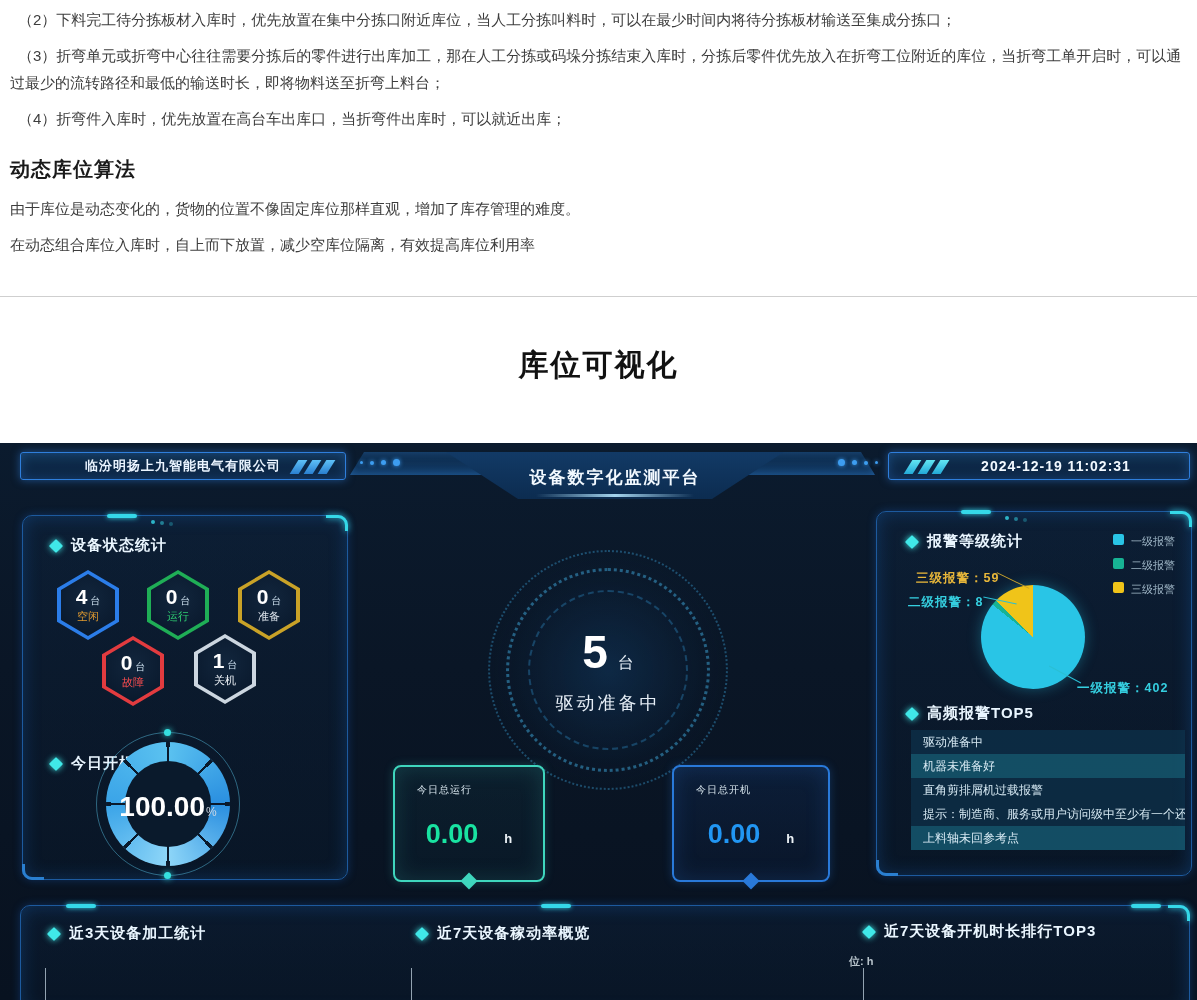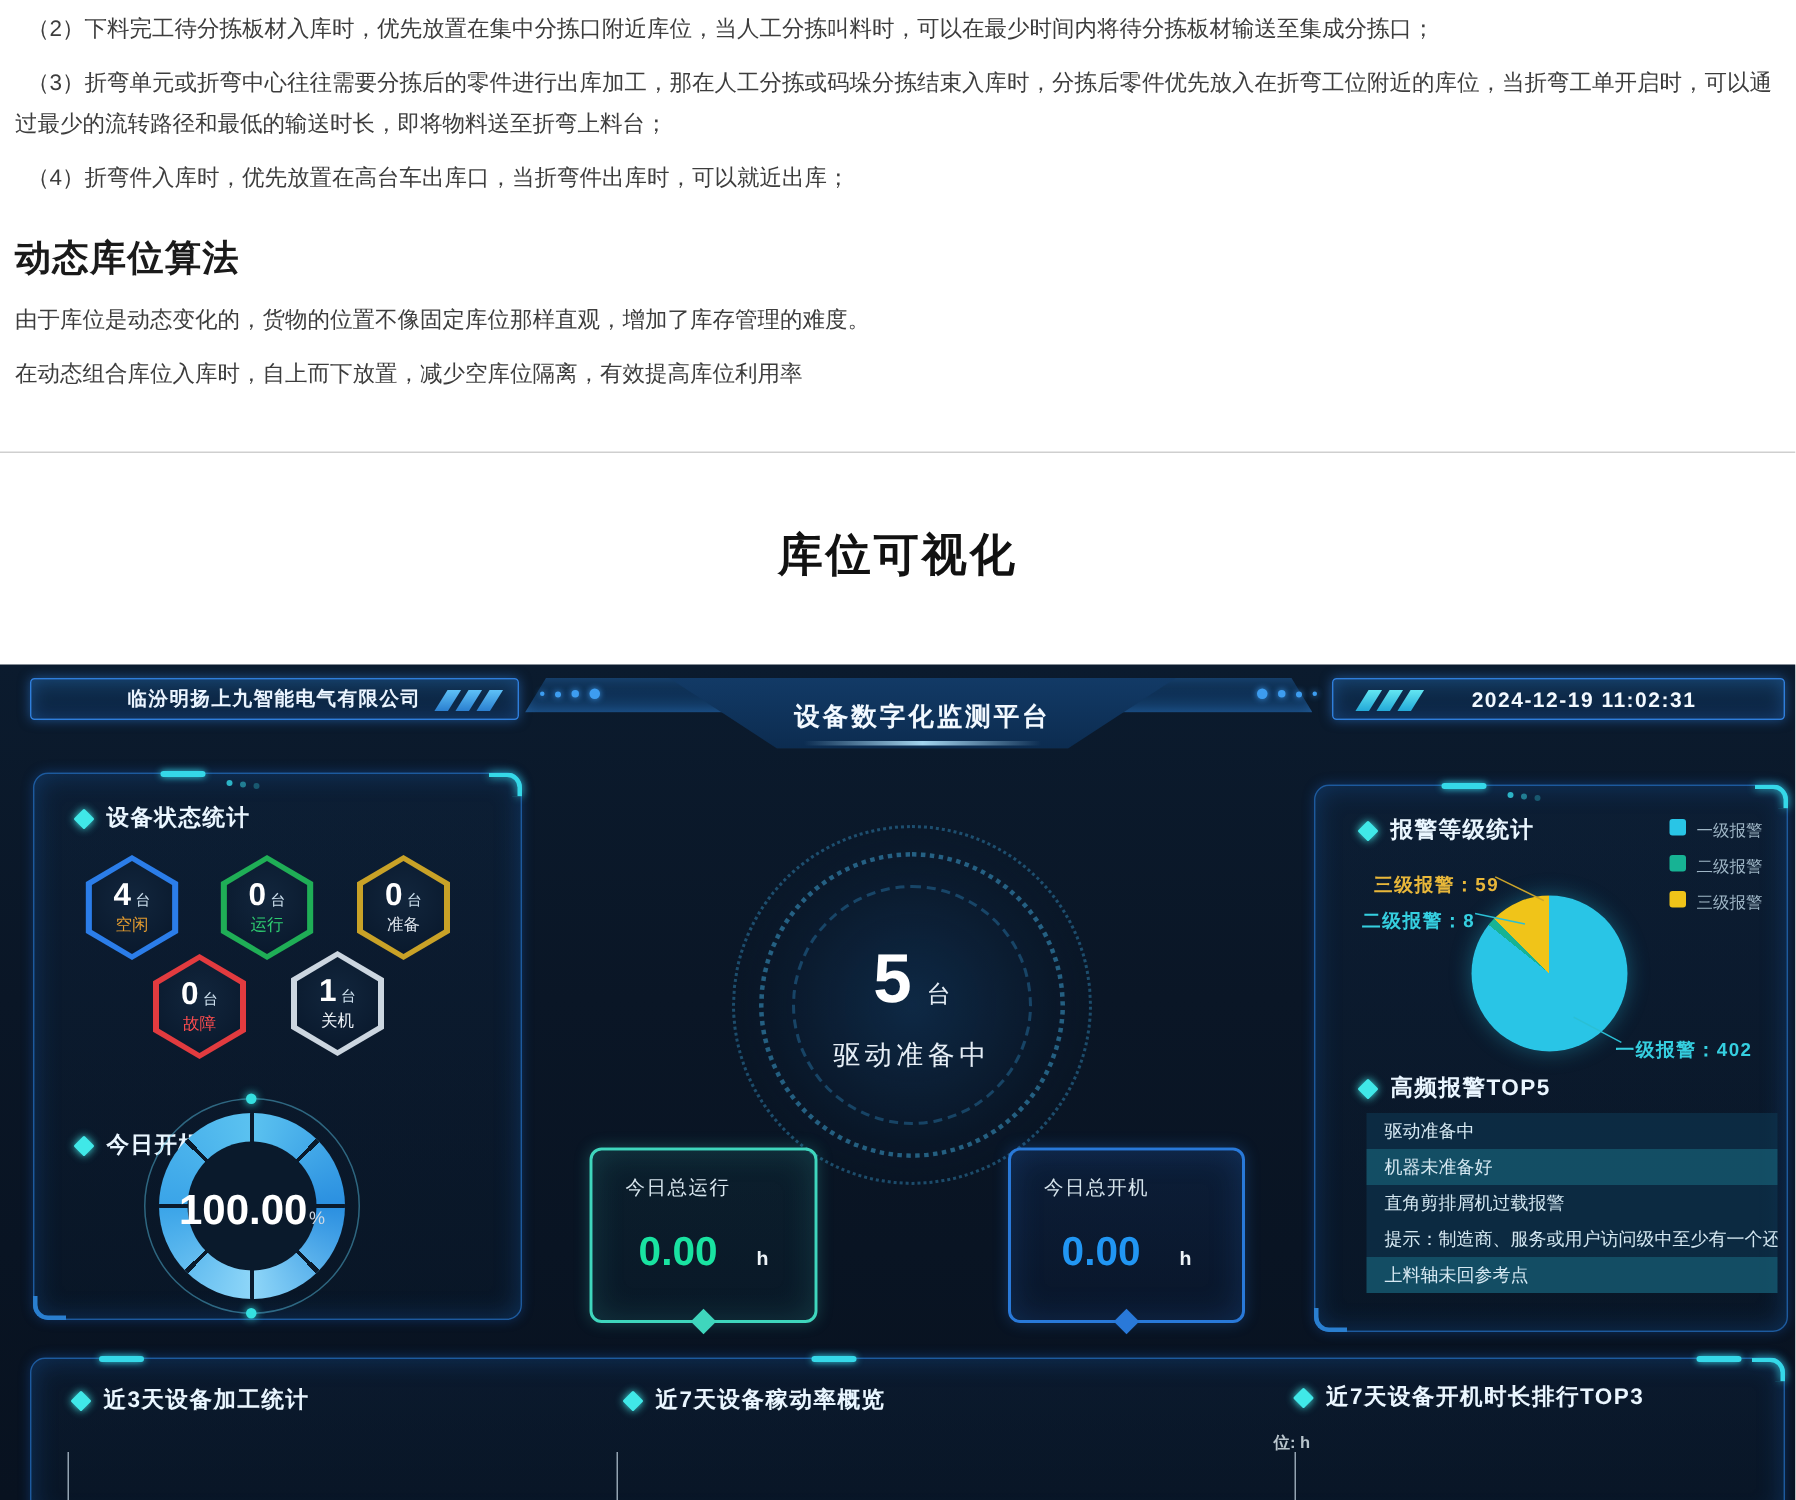--- a/index.html
+++ b/index.html
@@ -7,21 +7,21 @@
   body {
     width:1197px; height:1000px; position:relative; overflow:hidden;
     background:#ffffff;
     font-family:"Liberation Sans","DejaVu Sans",sans-serif;
   }
 
   
   .doc { padding:6px 10px 0 10px; color:#3d3d3d; }
   .doc-p { margin:0 0 9px 0; font-size:15px; line-height:27px; }
   .doc-p.indent { text-indent:8px; }
-  .doc-h2 { margin:24px 0 12px 0; font-size:24px; font-weight:bold; color:#1a1a1a; letter-spacing:1px; }
+  .doc-h2 { margin:24px 0 12px 0; font-size:20px; font-weight:bold; color:#1a1a1a; letter-spacing:1px; }
   .doc-divider { border:none; border-top:1px solid #cfcfcf; margin:38px -10px 0 -10px; }
   .doc-h1 { margin:48px 0 0 0; text-align:center; font-size:30px; font-weight:bold; color:#111; letter-spacing:2px; }
 
   
   #dashboard {
     position:absolute; left:0; top:443px; width:1197px; height:557px; overflow:hidden;
     background:linear-gradient(180deg,#0b1b2e 0%, #0a1626 40%, #081220 100%);
   }
 
   
@@ -120,21 +120,21 @@
   .total-label { color:#e6eef6; font-size:18px; letter-spacing:3px; margin-top:12px; }
 
   
   .stat-box { position:absolute; top:322px; height:117px; border:2px solid var(--bc,#3fd6bd); border-radius:8px;
     background:linear-gradient(180deg, rgba(20,70,80,.20), rgba(10,30,45,.45));
     box-shadow:inset 0 0 22px rgba(60,200,190,.18), 0 0 10px rgba(60,200,190,.25); }
   .stat-box.blue { background:linear-gradient(180deg, rgba(18,50,100,.30), rgba(10,25,50,.50));
     box-shadow:inset 0 0 22px rgba(40,120,220,.22), 0 0 10px rgba(40,120,220,.3); }
   .stat-box::after { content:""; position:absolute; left:50%; bottom:-7px; width:12px; height:12px;
     margin-left:-6px; transform:rotate(45deg); background:var(--bc); }
-  .stat-label { position:absolute; left:22px; top:16px; color:#d8e6ee; font-size:13px; letter-spacing:1px;font-family:Liberation Serif, serif; }
+  .stat-label { position:absolute; left:22px; top:16px; color:#d8e6ee; font-size:10px; letter-spacing:1px;font-family:Liberation Serif, serif; }
   .stat-value-row { position:absolute; left:0; right:0; top:52px; display:flex; align-items:baseline; justify-content:center; gap:26px; }
   .stat-value { font-size:27px; font-weight:bold; color:var(--vc,#19e3a1); }
   .stat-unit { color:#eef4f8; font-size:13px; font-weight:bold; }
 
   
   .legend { position:absolute; right:16px; top:22px; display:flex; flex-direction:column; gap:9px; }
   .legend-item { display:flex; align-items:flex-start; gap:7px; cursor:pointer; }
   .legend-swatch { width:11px; height:11px; border-radius:2px; }
   .legend-label { color:#9fb6c6; font-size:11px; }
   .pie { position:absolute; left:104px; top:73px; width:104px; height:104px; border-radius:50%;
@@ -283,21 +283,21 @@
   </div>
 
   <div class="stat-box blue" style="left: 672px; width: 158px; --bc: #2979d9; --vc: #2196f3;">
     <span class="stat-label">今日总开机</span>
     <div class="stat-value-row">
       <span class="stat-value">0.00</span>
       <span class="stat-unit">h</span>
     </div>
   </div>
 
-  <div class="panel" style="left:876px; top:80px; width:316px; height:365px;">
+  <div class="panel" style="left:876px; top:68px; width:316px; height:365px;">
     <span class="corner tr"></span>
     <span class="corner bl"></span>
     <span class="panel-tab"></span>
     <span class="panel-tabdots"></span>
 
     <div class="sec-title" style="left:30px; top:20px;">
       <span class="diamond"></span>
       <span class="sec-title-text">报警等级统计</span>
     </div>
 

